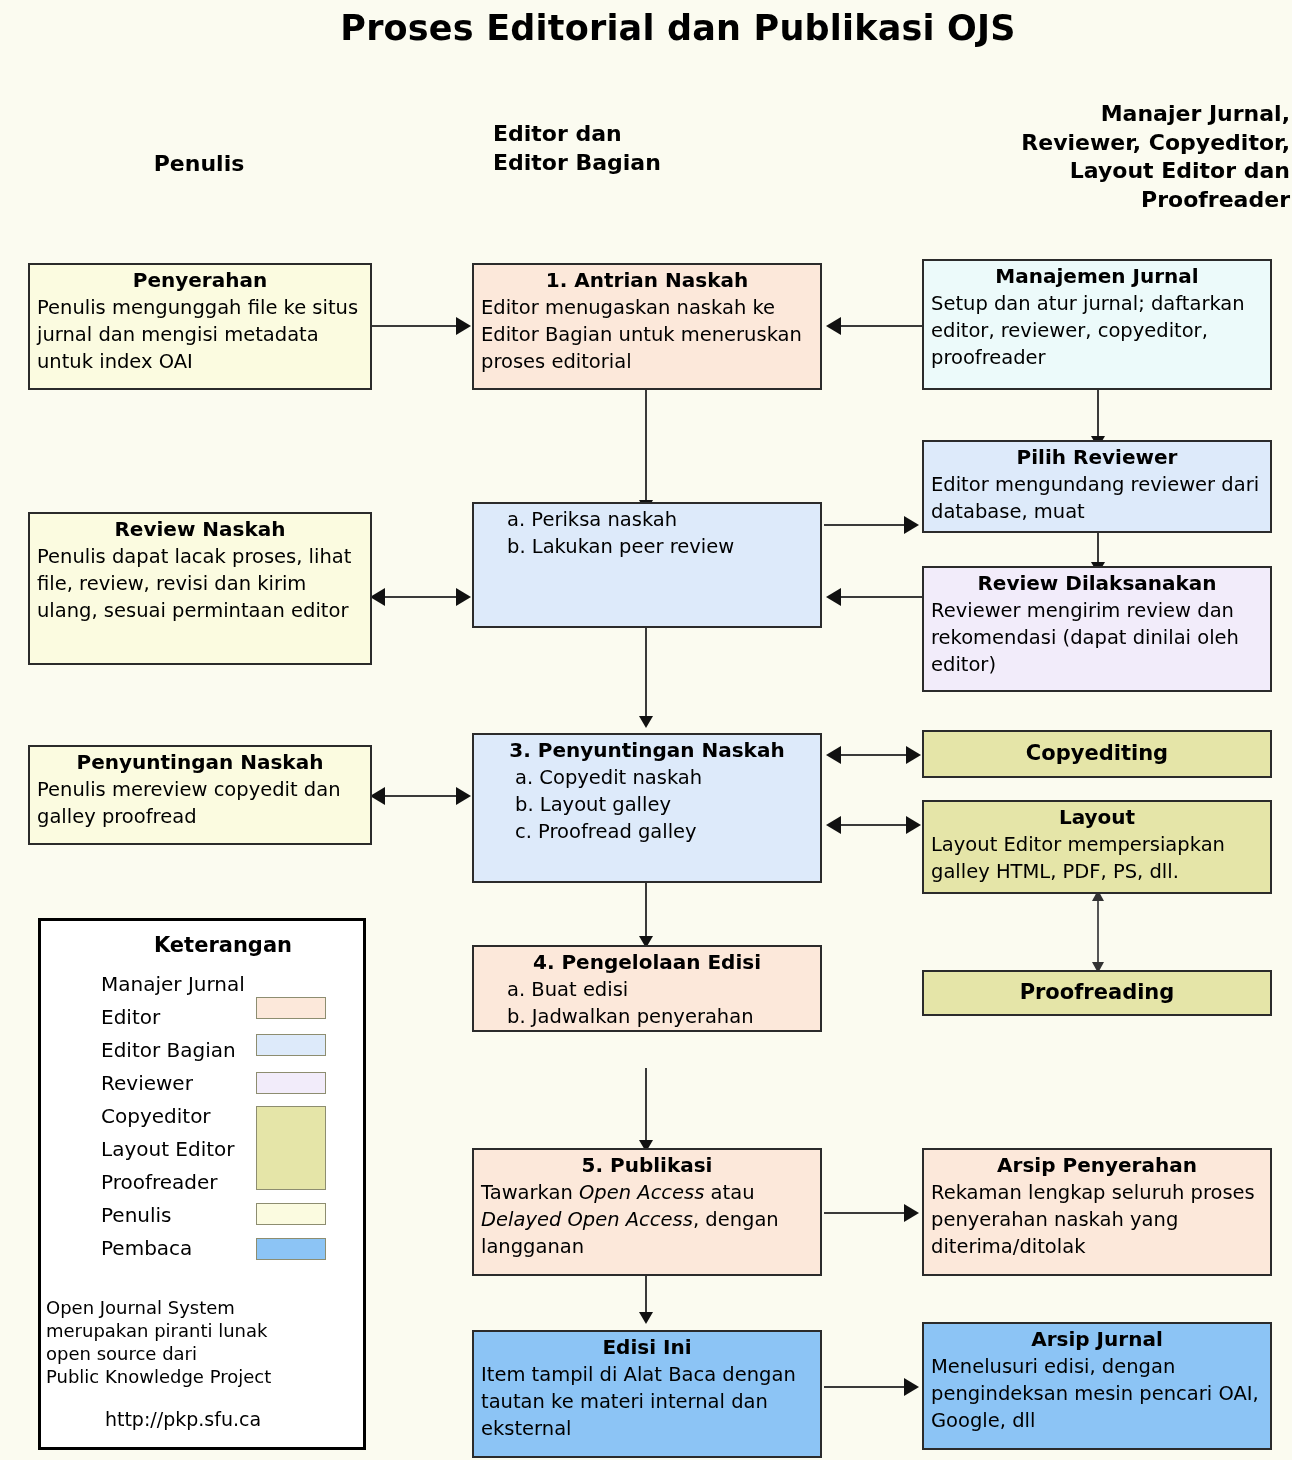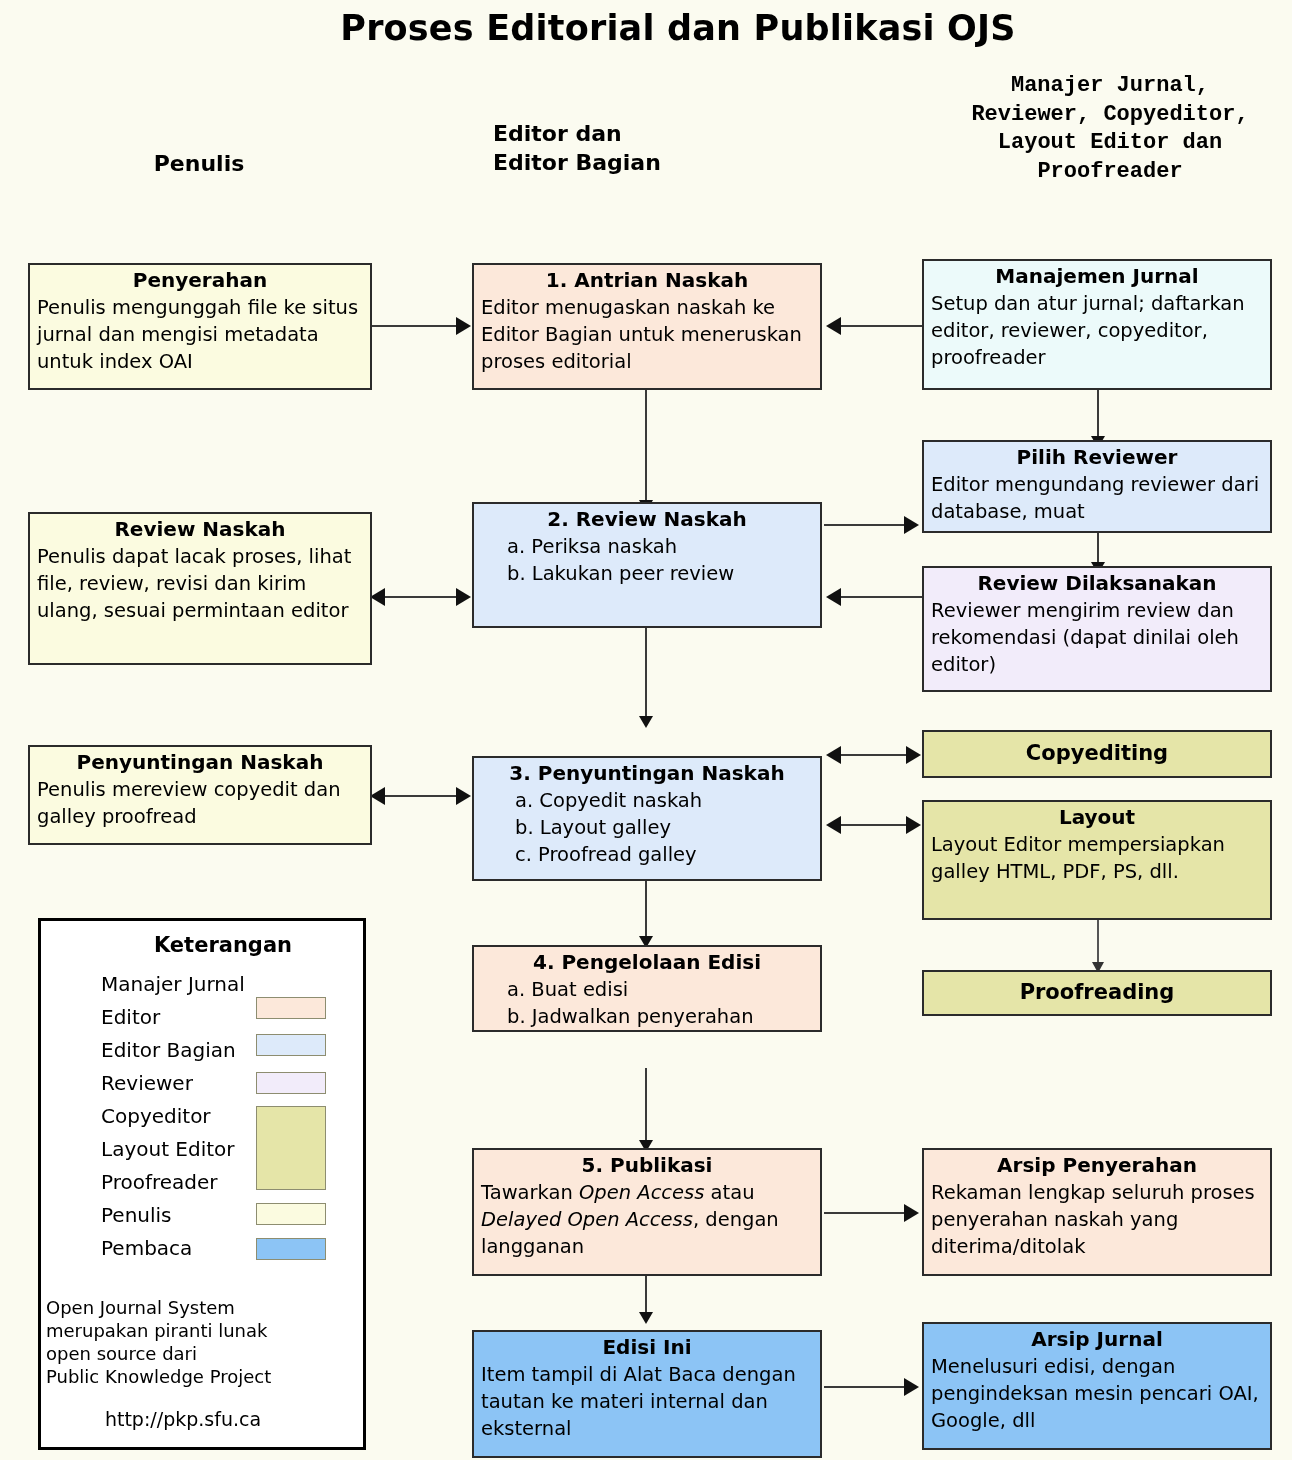--- a/index.html
+++ b/index.html
@@ -15,21 +15,21 @@
   
   .page-title{
     position:absolute;left:0;top:8px;width:1292px;text-align:center;
     font-size:35px;font-weight:bold;letter-spacing:.2px;padding-left:32px;
   }
   .col-head{
     position:absolute;font-size:22px;font-weight:bold;line-height:1.30;
   }
   .col-head.c1{left:28px;top:150px;width:342px;text-align:center;}
   .col-head.c2{left:493px;top:120px;width:348px;text-align:left;}
-  .col-head.c3{left:930px;top:72px;width:360px;text-align:center;font-family:Liberation Mono, monospace;}
+  .col-head.c3{left:930px;top:100px;width:360px;text-align:right;}
 
   
   .node{
     position:absolute;box-sizing:border-box;
     border:2px solid #2b2b2b;
     padding:2px 7px 5px 7px;
     font-size:19.5px;line-height:1.385;
     overflow:hidden;
   }
   .node .ttl{display:block;text-align:center;font-weight:bold;font-size:20px;line-height:1.33;}
@@ -179,52 +179,51 @@
     <span class="ttl">Manajemen Jurnal</span>
     <span class="bdy">Setup dan atur jurnal; daftarkan editor, reviewer, copyeditor, proofreader</span>
   </div>
 
   <div class="node f-author" style="left:28px;top:512px;width:344px;height:153px;">
     <span class="ttl">Review Naskah</span>
     <span class="bdy">Penulis dapat lacak proses, lihat file, review, revisi dan kirim ulang, sesuai permintaan editor</span>
   </div>
 
   <div class="node f-section" style="left:472px;top:502px;width:350px;height:126px;">
-    <span class="ttl">2. Review Naskah</span>
     <span class="bdy sublist">a. Periksa naskah</span>
     <span class="bdy sublist">b. Lakukan peer review</span>
   </div>
 
   <div class="node f-reviewer" style="left:922px;top:566px;width:350px;height:126px;">
     <span class="ttl">Review Dilaksanakan</span>
     <span class="bdy">Reviewer mengirim review dan rekomendasi (dapat dinilai oleh editor)</span>
   </div>
 
   <div class="node f-section" style="left:922px;top:440px;width:350px;height:93px;">
     <span class="ttl">Pilih Reviewer</span>
     <span class="bdy">Editor mengundang reviewer dari database, muat</span>
   </div>
 
   <div class="node f-author" style="left:28px;top:745px;width:344px;height:100px;">
     <span class="ttl">Penyuntingan Naskah</span>
     <span class="bdy">Penulis mereview copyedit dan galley proofread</span>
   </div>
 
-  <div class="node f-section" style="left:472px;top:756px;width:350px;height:125px;">
+  <div class="node f-section" style="left:472px;top:733px;width:350px;height:150px;">
     <span class="ttl">3. Penyuntingan Naskah</span>
     <span class="bdy sublist wide">a. Copyedit naskah</span>
     <span class="bdy sublist wide">b. Layout galley</span>
     <span class="bdy sublist wide">c. Proofread galley</span>
   </div>
 
   <div class="node f-staff center-only" style="left:922px;top:730px;width:350px;height:48px;">
     <span class="ttl">Copyediting</span>
   </div>
 
-  <div class="node f-staff" style="left:922px;top:800px;width:350px;height:120px;">
+  <div class="node f-staff" style="left:922px;top:800px;width:350px;height:94px;">
     <span class="ttl">Layout</span>
     <span class="bdy">Layout Editor mempersiapkan galley HTML, PDF, PS, dll.</span>
   </div>
 
   <div class="node f-staff center-only" style="left:922px;top:970px;width:350px;height:46px;">
     <span class="ttl">Proofreading</span>
   </div>
 
   <div class="node f-editor" style="left:472px;top:945px;width:350px;height:87px;">
     <span class="ttl">4. Pengelolaan Edisi</span>

